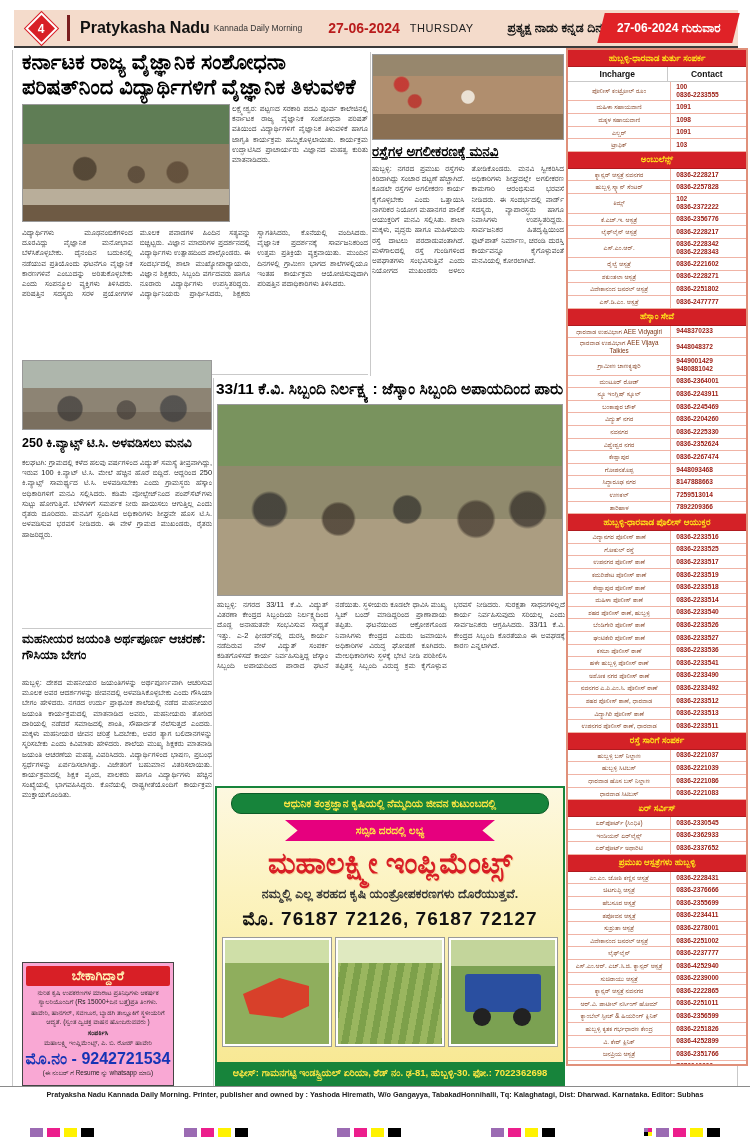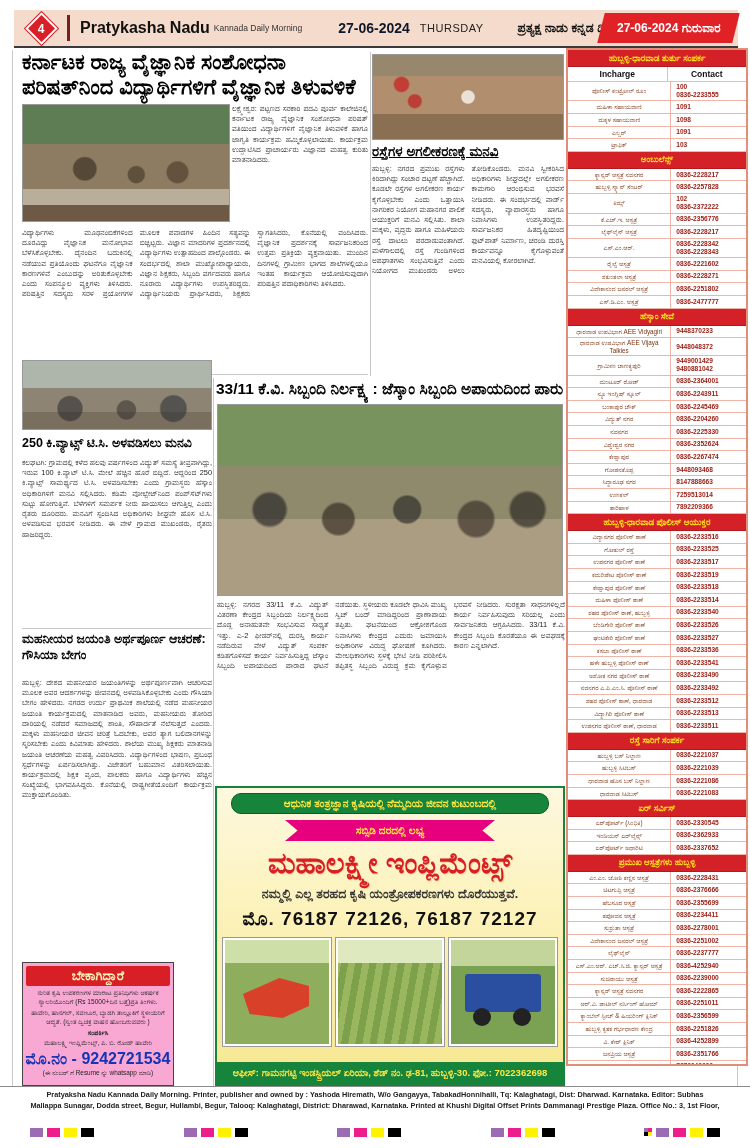--- a/index.html
+++ b/index.html
@@ -13,21 +13,21 @@
   
   .mast{position:absolute;left:14px;top:10px;right:12px;height:36px;background:#f4dbcb;
         border-bottom:2px solid #3a3a3a;display:flex;align-items:center;}
   .diamond{width:19px;height:19px;background:#d81f26;transform:rotate(45deg);
            margin-left:18px;display:flex;align-items:center;justify-content:center;
            box-shadow:0 0 0 2px #fff,0 0 0 3px #d81f26;}
   .diamond span{transform:rotate(-45deg);color:#fff;font-weight:bold;font-size:12px;}
   .mast-sep{width:3px;height:26px;background:#7a1f1f;margin:0 10px 0 16px;}
   .mast-title{font-weight:bold;font-size:16px;color:#111;}
   .mast-sub{font-size:8.5px;color:#333;margin-left:4px;}
-  .mast-date{color:#0f172a;font-weight:bold;font-size:14px;margin-left:36px;}
+  .mast-date{color:#b91c1c;font-weight:bold;font-size:14px;margin-left:26px;}
   .mast-day{font-size:11px;color:#222;margin-left:10px;letter-spacing:.5px;}
   .mast-kn{font-weight:bold;font-size:12.5px;color:#111;margin-left:34px;}
   .mast-ribbon{position:absolute;right:2px;top:3px;height:30px;background:#e02227;
                transform:skewX(-14deg);display:flex;align-items:center;padding:0 16px;}
   .mast-ribbon span{transform:skewX(14deg);color:#fff;font-weight:bold;font-size:12px;white-space:nowrap;}
 
   
   .headline1{font-size:21px;font-weight:bold;line-height:1.18;color:#000;}
   .headline2{font-size:13.5px;font-weight:bold;color:#000;}
   .headline3{font-size:15.5px;font-weight:bold;color:#000;white-space:nowrap;}
@@ -483,21 +483,20 @@
     </div>
     <div class="dir-row">
       <span class="dn">ಆಯುರ್ ಕೇರ್ ಸೆಂಟರ್</span>
       <span class="dc">7676046666</span>
     </div>
   </div>
 
 <div class="footer-sep"></div>
 <div class="footer-text">
   <div>Pratyaksha Nadu Kannada Daily Morning. Printer, publisher and owned by : Yashoda Hiremath, W/o Gangayya, TabakadHonnihalli, Tq: Kalaghatagi, Dist: Dharwad. Karnataka. Editor: Subhas</div>
-  <div>Mallappa Sunagar, Dodda street, Begur, Hullambi, Begur, Talooq: Kalaghatagi, District: Dharawad, Karnataka. Printed at Khushi Digital Offset Prints Dammanagi Prestige Plaza. Office No.: 3, 1st Floor,</div>
 </div>
 <div class="marks">
   <div class="mark-group">
       <div class="mark m1"></div>
       <div class="mark m2"></div>
       <div class="mark m3"></div>
       <div class="mark m4"></div>
     </div>
   <div class="mark-group">
       <div class="mark m1"></div>

